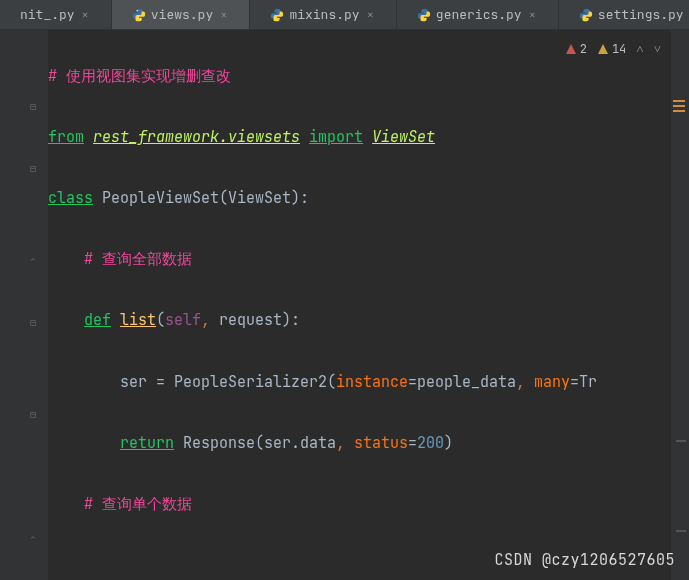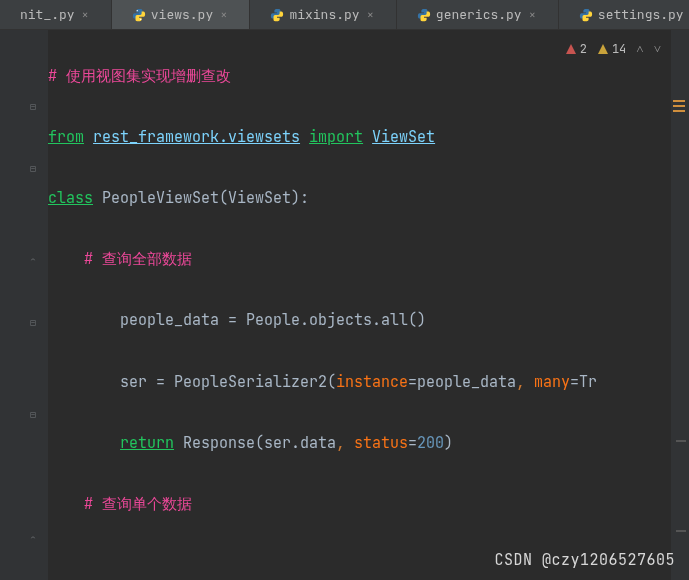--- a/index.html
+++ b/index.html
@@ -79,21 +79,21 @@
   }
   .line { height: 30.6px; display: block; }
   .c-comment { color: #ec4899; }
   .c-keyword { color: #22c55e; font-weight: normal; text-decoration: underline; }
   .c-kw2 { color: #cc7832; }
   .c-classname { color: #a9b7c6; }
   .c-self { color: #94558d; }
   .c-param { color: #f97316; }
   .c-num { color: #6897bb; }
   .c-text { color: #a9b7c6; }
-  .c-module { color: #7dd3fc; text-decoration: underline; }
+  .c-module { color: #bef264; text-decoration: underline; font-style: italic; }
   .c-funcname-u { color: #ffc66d; text-decoration: underline; }
   .watermark {
     position: absolute;
     right: 14px; bottom: 10px;
     color: #d7d7d7;
     font-size: 15px;
     letter-spacing: 0.5px;
     pointer-events: none;
   }
   .tiny-mark { position:absolute; right:3px; width:10px; height:2px; }
@@ -188,21 +188,21 @@
     </div>
   <div class="tiny-mark" style="top:410px;background:#555"></div>
   <div class="tiny-mark" style="top:500px;background:#555"></div>
 </div>
 
 <div class="editor">
 <span class="line"><span class="c-comment"># 使用视图集实现增删查改</span></span>
 <span class="line"><span class="c-keyword">from</span> <span class="c-module">rest_framework.viewsets</span> <span class="c-keyword">import</span> <span class="c-module">ViewSet</span></span>
 <span class="line"><span class="c-keyword">class</span> <span class="c-classname">PeopleViewSet(ViewSet):</span></span>
 <span class="line">    <span class="c-comment"># 查询全部数据</span></span>
-<span class="line">        <span class="c-text">people_data = People.objects.all()</span></span>
+<span class="line">    <span class="c-keyword">def</span> <span class="c-funcname-u">list</span><span class="c-text">(</span><span class="c-self">self</span><span class="c-kw2">, </span><span class="c-text">request):</span></span>
 <span class="line">        <span class="c-text">ser = PeopleSerializer2(</span><span class="c-param">instance</span><span class="c-text">=people_data</span><span class="c-kw2">, </span><span class="c-param">many</span><span class="c-text">=Tr</span></span>
 <span class="line">        <span class="c-keyword">return</span><span class="c-text"> Response(ser.data</span><span class="c-kw2">, </span><span class="c-param">status</span><span class="c-text">=</span><span class="c-num">200</span><span class="c-text">)</span></span>
 <span class="line">    <span class="c-comment"># 查询单个数据</span></span>
 
 
 
 
 
 
 

